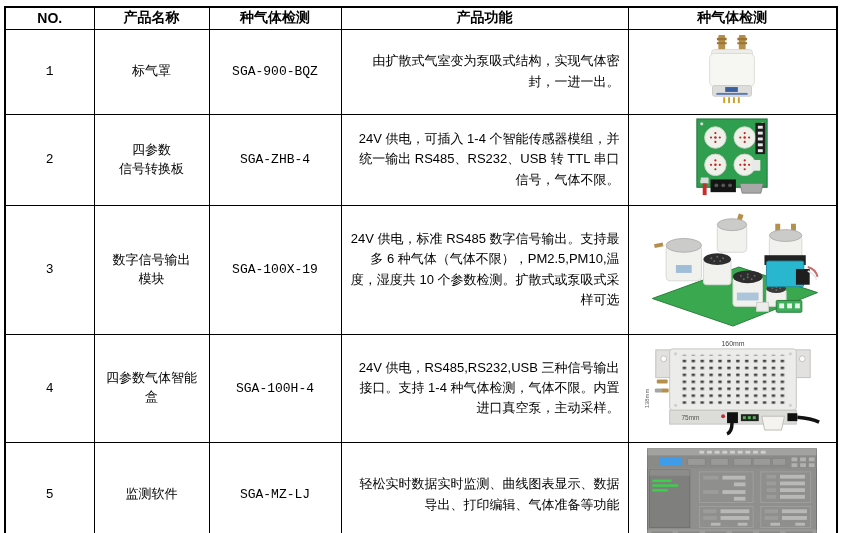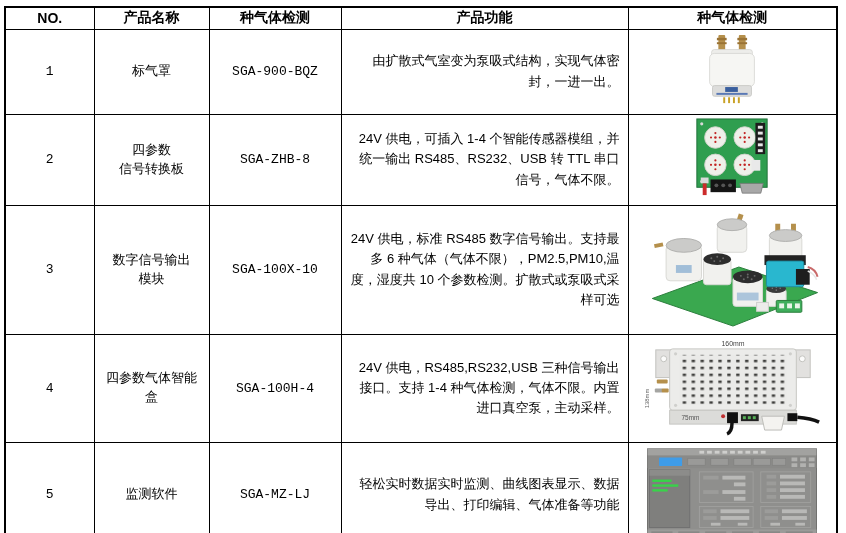--- a/index.html
+++ b/index.html
@@ -124,21 +124,21 @@
               </g>
             </svg>
           </span>
         </td>
       </tr>
 
       <tr class="r2">
         <td class="cell-no">2</td>
         <td class="cell-name">四参数
 信号转换板</td>
-        <td class="cell-model">SGA-ZHB-8</td>
+        <td class="cell-model">SGA-ZHB-4</td>
         <td class="cell-func">24V 供电，可插入 1-4 个智能传感器模组，并统一输出 RS485、RS232、USB 转 TTL 串口信号，气体不限。</td>
         <td class="cell-img">
           <span class="img-wrap">
             <svg viewBox="0 0 88 84" width="88" height="82">
               <rect x="8" y="2" width="72" height="70" fill="#2f9e4f" stroke="#20713a" stroke-width="1"></rect>
               <circle cx="13" cy="7" r="1.6" fill="#d9d9d9"></circle>
               <circle cx="75" cy="7" r="1.6" fill="#d9d9d9"></circle>
               <circle cx="13" cy="66" r="1.6" fill="#d9d9d9"></circle>
               <g>
                 <circle cx="27" cy="21" r="11" fill="#eef0ea" stroke="#cfd2c8"></circle>
@@ -188,21 +188,21 @@
               <rect x="14" y="68" width="4" height="12" fill="#cc2b2b"></rect>
             </svg>
           </span>
         </td>
       </tr>
 
       <tr class="r3">
         <td class="cell-no">3</td>
         <td class="cell-name">数字信号输出
 模块</td>
-        <td class="cell-model">SGA-100X-10</td>
+        <td class="cell-model">SGA-100X-19</td>
         <td class="cell-func">24V 供电，标准 RS485 数字信号输出。支持最多 6 种气体（气体不限），PM2.5,PM10,温度，湿度共 10 个参数检测。扩散式或泵吸式采样可选</td>
         <td class="cell-img">
           <span class="img-wrap">
             <svg viewBox="0 0 190 122" width="188" height="120">
               <polygon points="14,92 102,60 182,86 96,120" fill="#3aa84f" stroke="#2a7d3b" stroke-width="1"></polygon>
 
               <rect x="16" y="36" width="9" height="4" fill="#b5904c" transform="rotate(-12 20 38)"></rect>
               <rect x="28" y="38" width="36" height="36" rx="4" fill="#f1f1ee" stroke="#d8d8d4"></rect>
               <ellipse cx="46" cy="38" rx="18" ry="7" fill="#cbcbc9" stroke="#b0b0ae"></ellipse>
               <rect x="38" y="58" width="16" height="8" fill="#7fa8cf" opacity="0.7"></rect>

